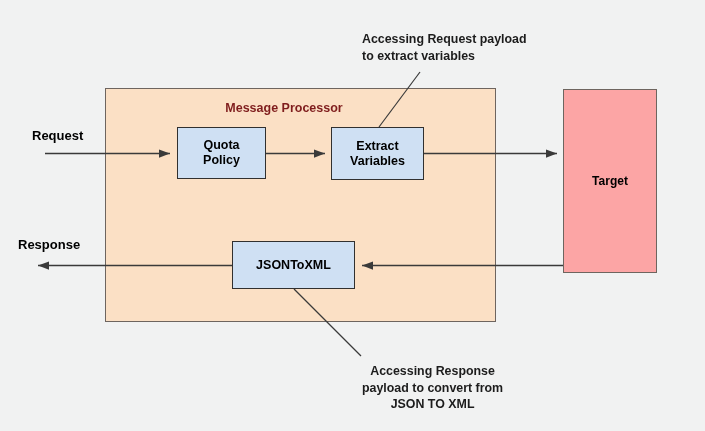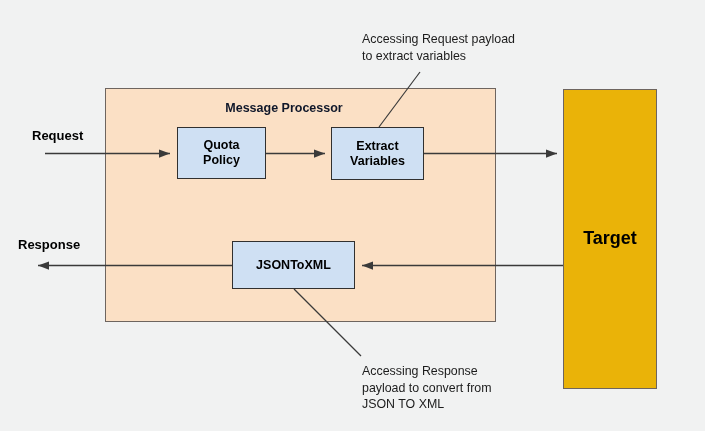--- a/index.html
+++ b/index.html
@@ -43,55 +43,55 @@
     display: block;
   }
   .mp-title {
     position: absolute;
     left: 105px;
     top: 101px;
     width: 358px;
     text-align: center;
     font-size: 12.5px;
     font-weight: bold;
-    color: #0f172a;
+    color: #7f1d1d;
   }
   .policy-box {
     background: #cfe0f3;
     border: 1.4px solid #31302f;
     font-size: 12.5px;
   }
   .box-quota   { left: 177px; top: 127px; width: 89px;  height: 52px; }
   .box-extract { left: 331px; top: 127px; width: 93px;  height: 53px; }
   .box-json    { left: 232px; top: 241px; width: 123px; height: 48px; }
   .target-box {
     left: 563px;
     top: 89px;
     width: 94px;
-    height: 300px;
-    background: #eab308;
+    height: 184px;
+    background: #fca5a5;
     border: 1.4px solid #6e655f;
-    font-size: 18px;
+    font-size: 12px;
   }
   .edge-label {
     position: absolute;
     font-size: 13px;
     font-weight: bold;
     color: #000;
     white-space: nowrap;
   }
   .lbl-request  { left: 32px; top: 128px; }
   .lbl-response { left: 18px; top: 237px; text-align: center; }
   .annotation {
     position: absolute;
     font-size: 12.4px;
     color: #1c1c1c;
     line-height: 1.33;
     white-space: pre-line;
-    font-weight: normal;
+    font-weight: bold;
   }
   .ann-top    { left: 362px; top: 31px; }
   .ann-bottom { left: 362px; top: 363px; }
 </style>
 </head>
 <body>
 
 <div id="canvas">
 
   <div class="node mp-container"></div>
@@ -144,17 +144,17 @@
 
   <div class="node target-box">Target</div>
 
   <div class="edge-label lbl-request">Request</div>
 
   <div class="edge-label lbl-response">Response</div>
 
   <div class="annotation ann-top" style="white-space: pre-line;">Accessing Request payload
 to extract variables</div>
 
-  <div class="annotation ann-bottom" style="white-space: pre-line;">Accessing Response
+  <div class="annotation ann-bottom" style="white-space: pre-line; text-align: center;">Accessing Response
 payload to convert from
 JSON TO XML</div>
 
 </div>
 
 </body></html>

